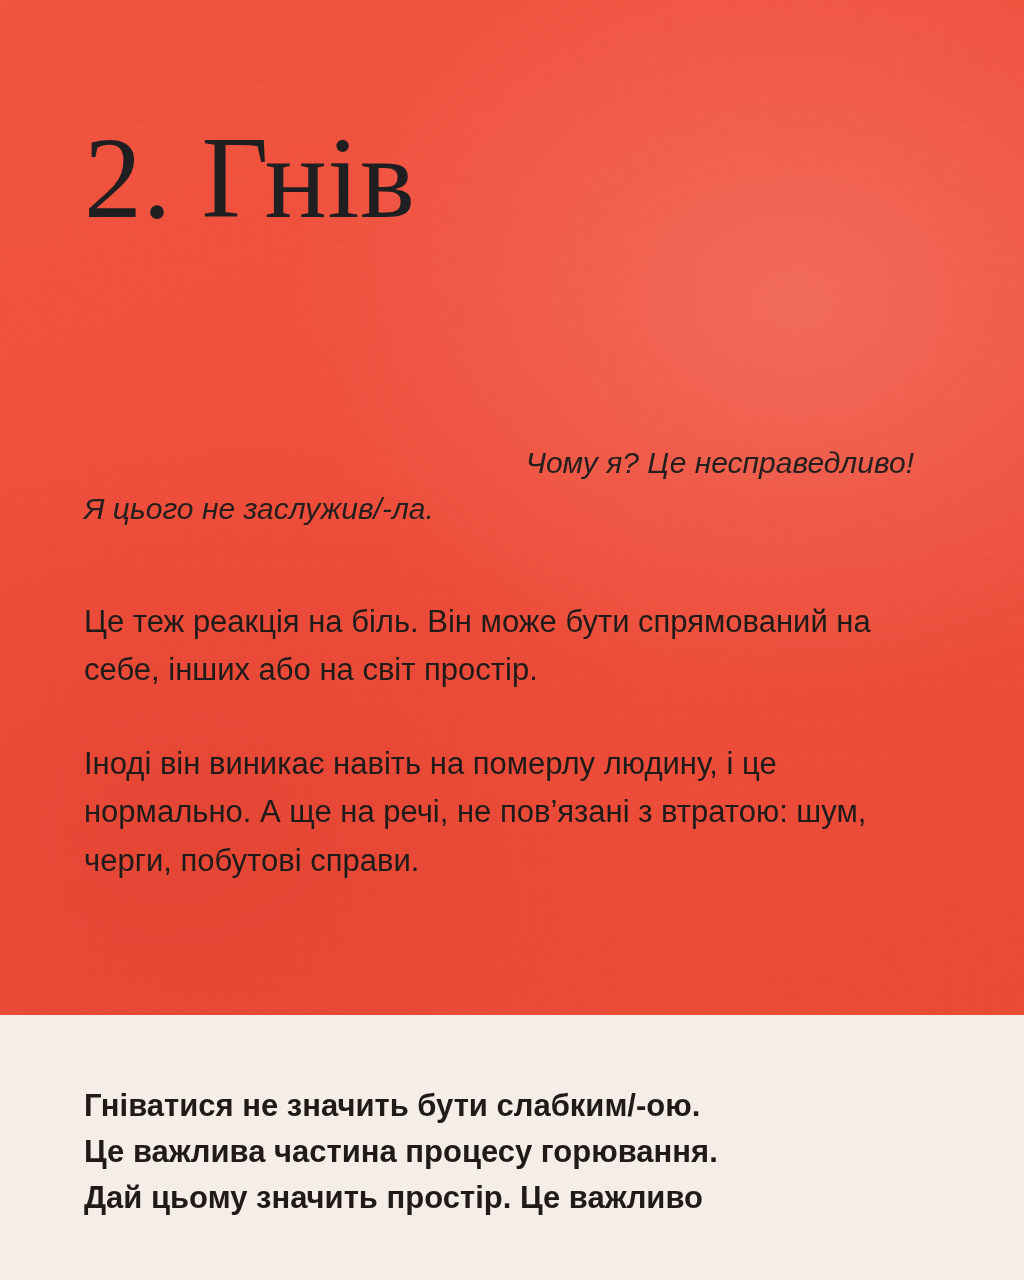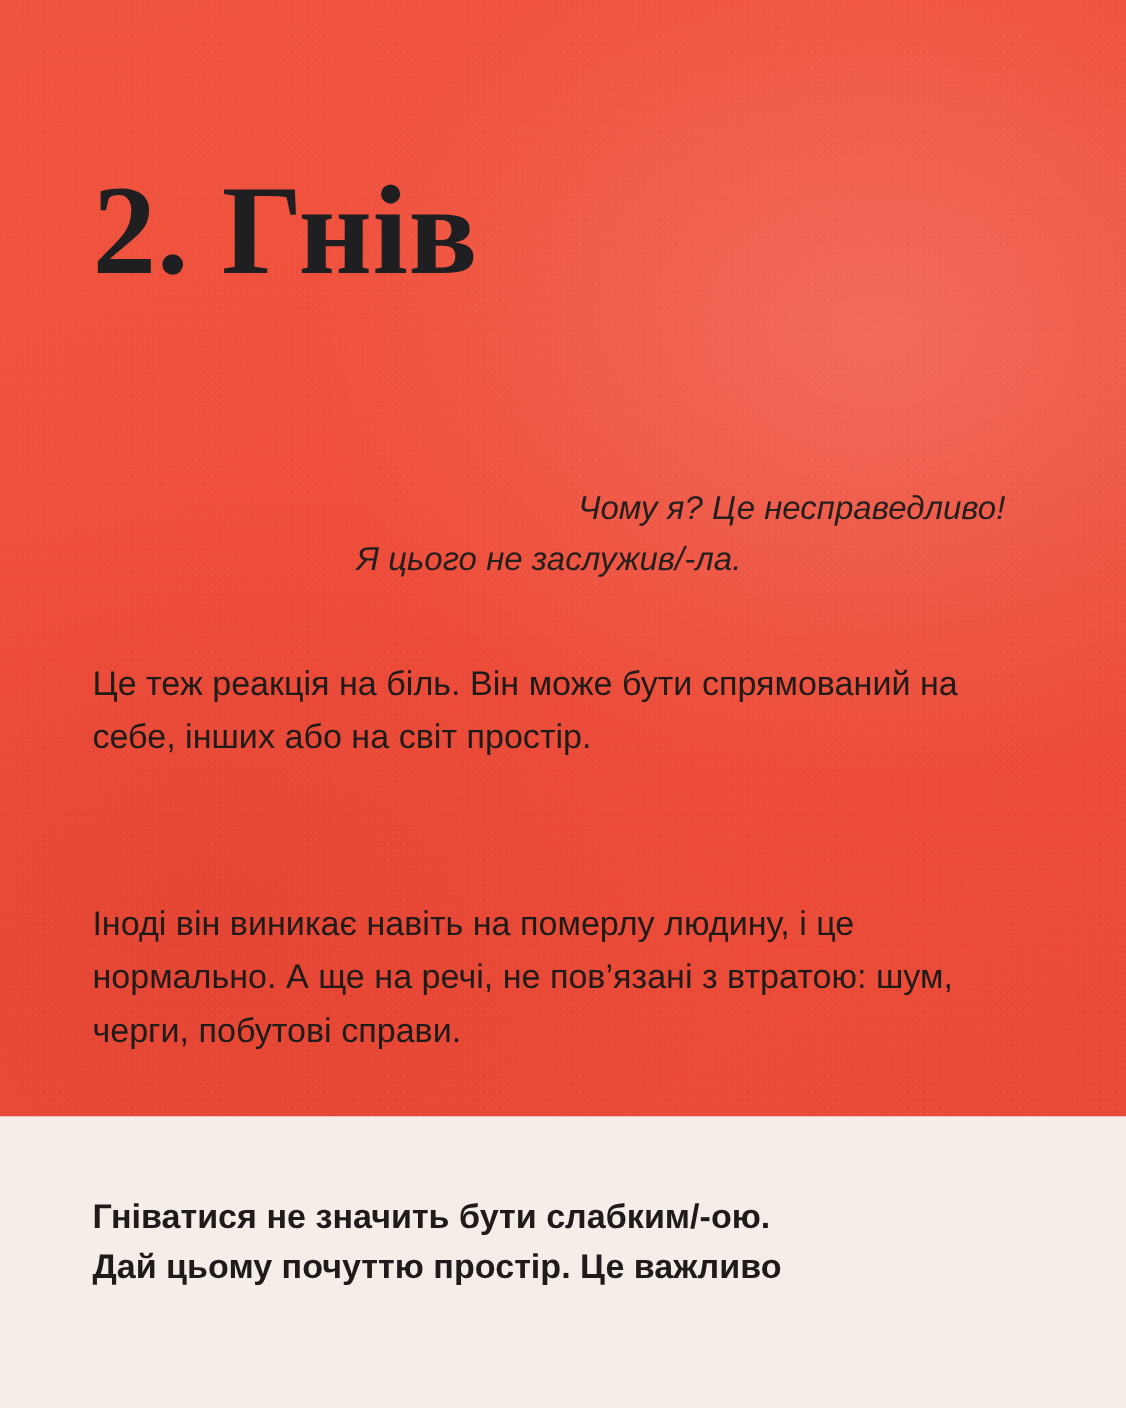--- a/index.html
+++ b/index.html
@@ -44,53 +44,51 @@
   }
   .title {
     position: absolute;
     left: 84px;
     top: 120px;
     font-family: "Liberation Serif", serif;
     font-size: 116px;
     line-height: 1.0;
     color: #1f1f21;
     letter-spacing: 0.5px;
-    font-weight: 700;
+    font-weight: 400;
     white-space: nowrap;
-    margin-top: 32px;
   }
   .quote {
     position: absolute;
     left: 84px;
     top: 440px;
     width: 830px;
     font-style: italic;
     font-size: 30px;
     line-height: 1.52;
     color: #241f1d;
   }
   .quote .q-line-1 {
     display: block;
     padding-left: 12px;
     text-align: right;
   }
   .quote .q-line-2 {
     display: block;
-    text-align: center;
   }
   .body-block {
     position: absolute;
     left: 84px;
     width: 860px;
     font-size: 31px;
     line-height: 1.56;
     color: #1f1b19;
   }
   .body-1 { top: 598px; }
-  .body-2 { top: 816px; }
+  .body-2 { top: 740px; }
   .body-block p {
     margin: 0;
   }
   .bottom-panel {
     position: absolute;
     left: 0;
     top: 1015px;
     width: 100%;
     height: 265px;
     background: #f4ede8;
@@ -127,17 +125,18 @@
     </div>
 
     <div class="body-block body-2">
       <p>Іноді він виникає навіть на померлу людину, і це нормально. А ще на речі, не пов’язані з втратою: шум, черги, побутові справи.</p>
     </div>
   </div>
 
   <div class="bottom-panel">
     <div class="bottom-text">
       <p>Гніватися не значить бути слабким/-ою.</p>
-      <p>Дай цьому почуттю простір. Це важливо</p>
+      <p>Це важлива частина процесу горювання.</p>
+      <p>Дай цьому значить простір. Це важливо</p>
     </div>
   </div>
 
 </div>
 
 </body></html>

